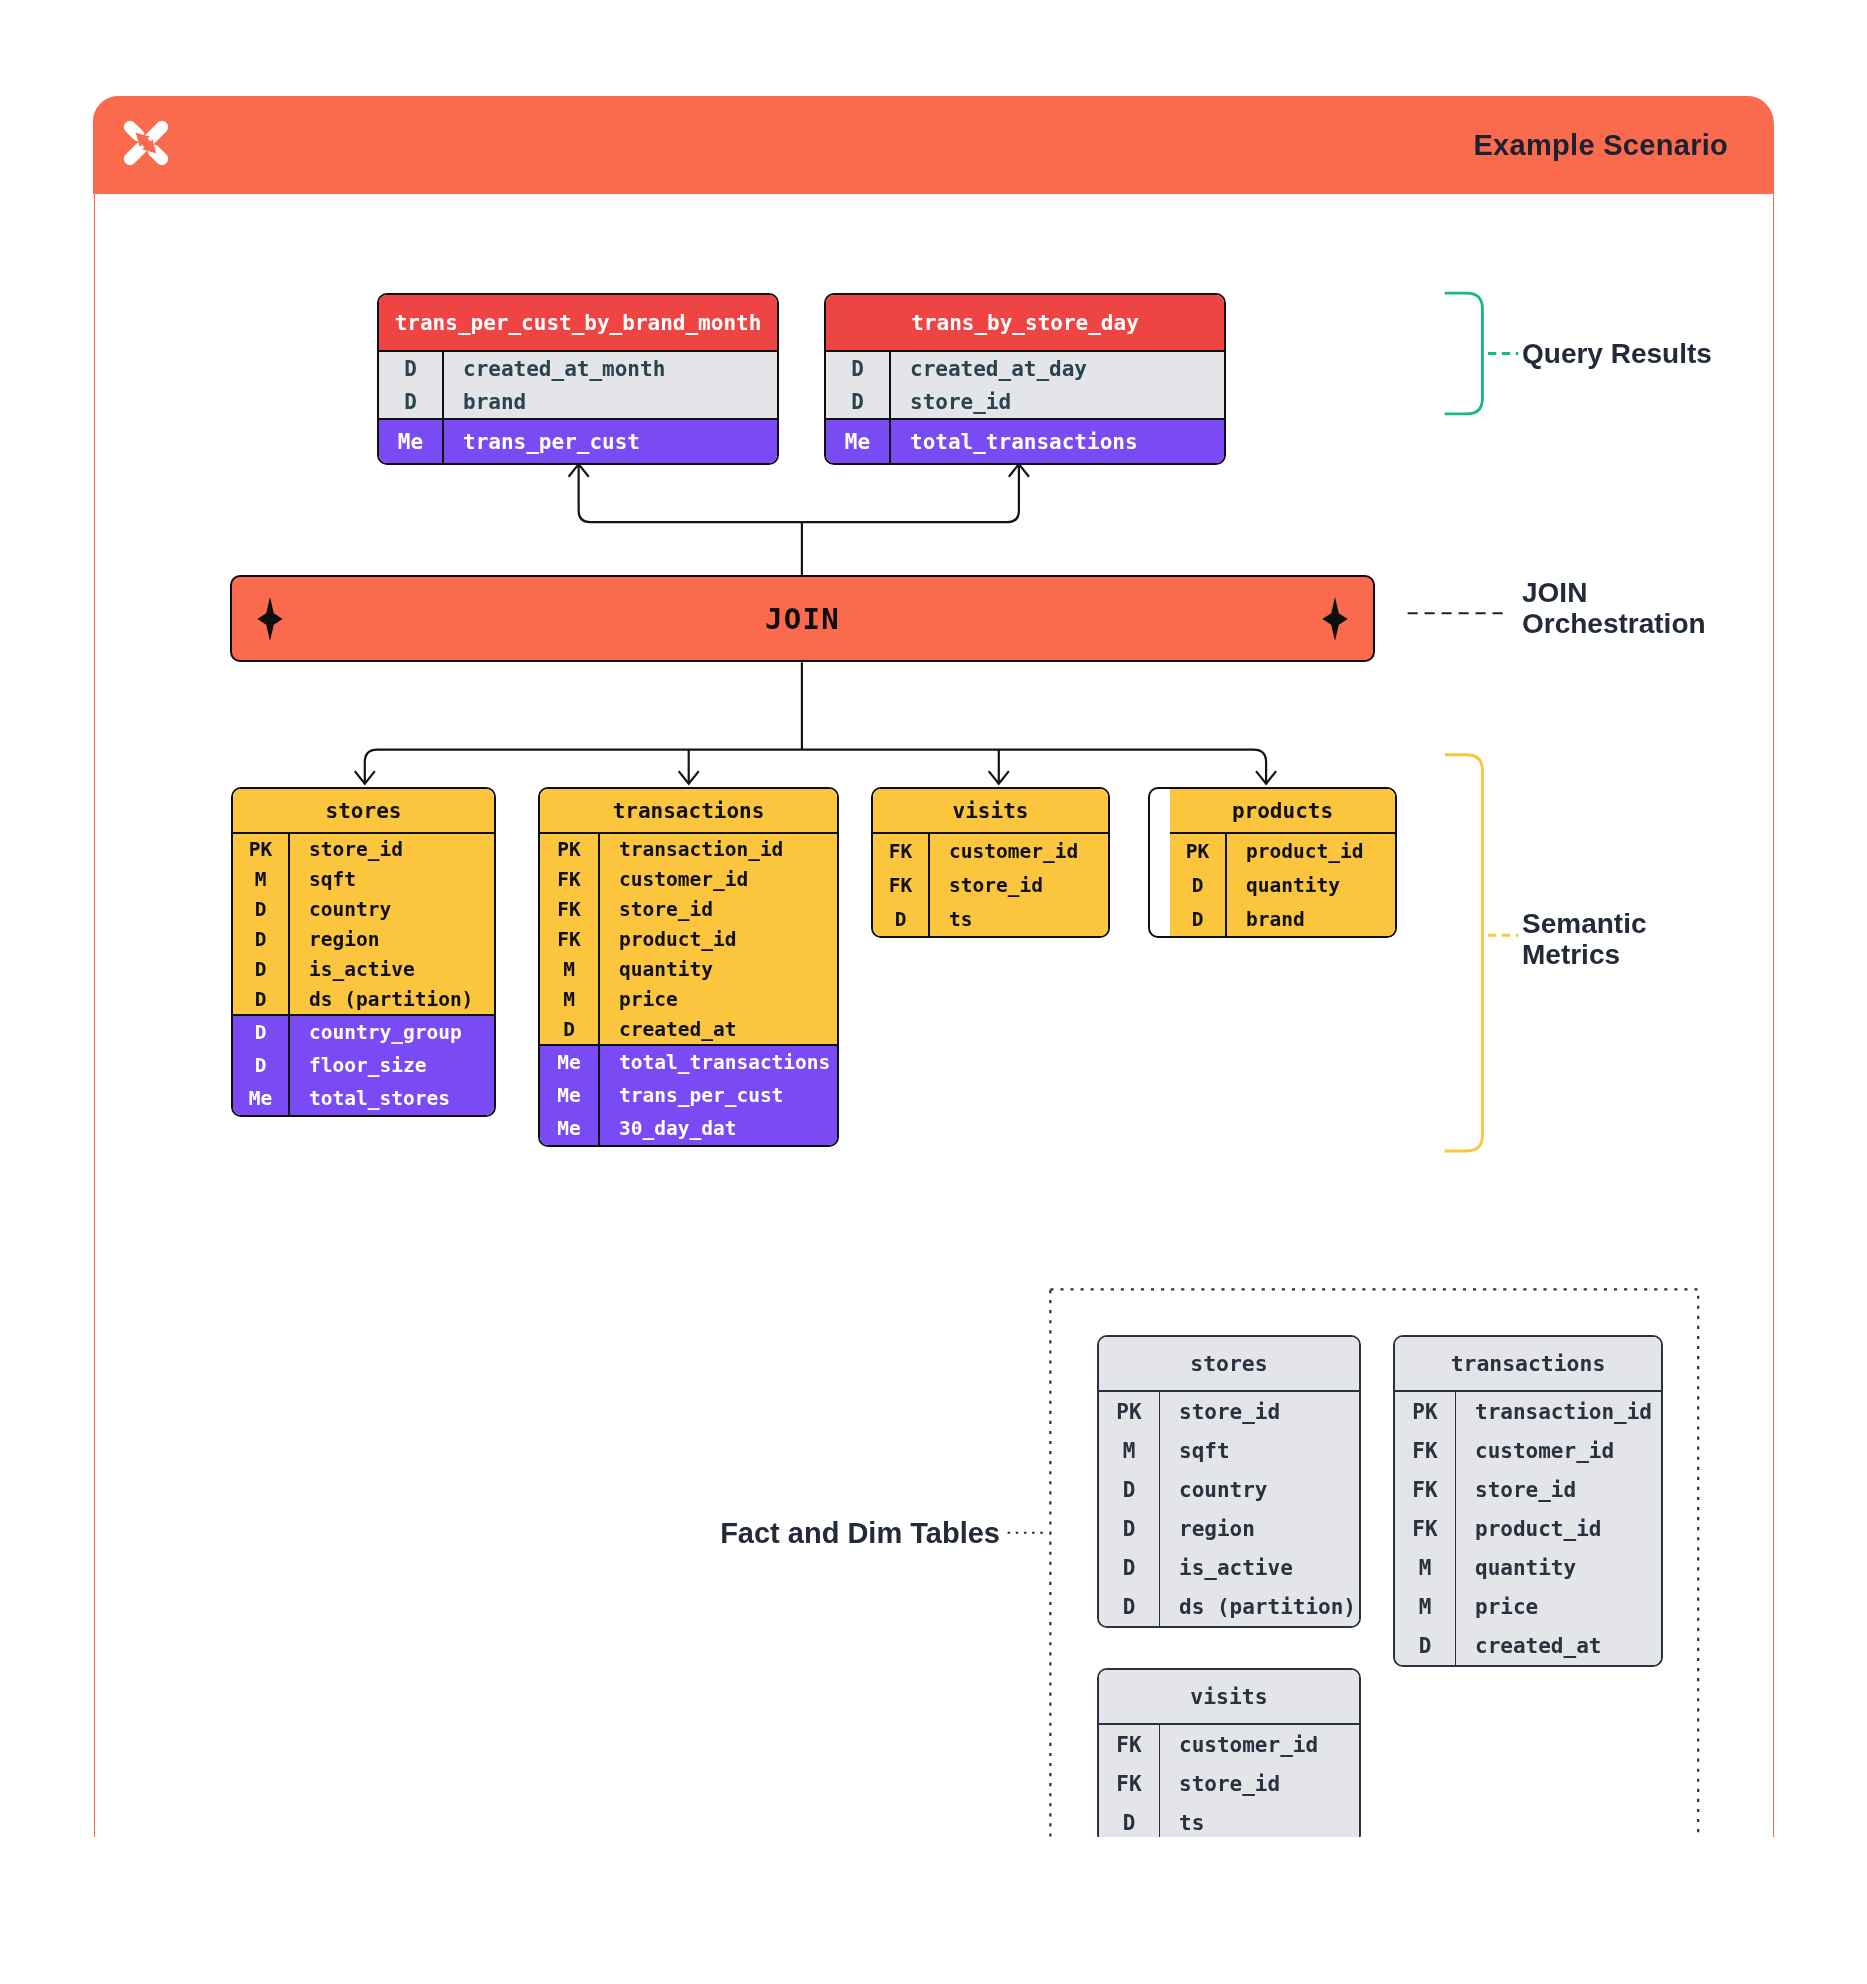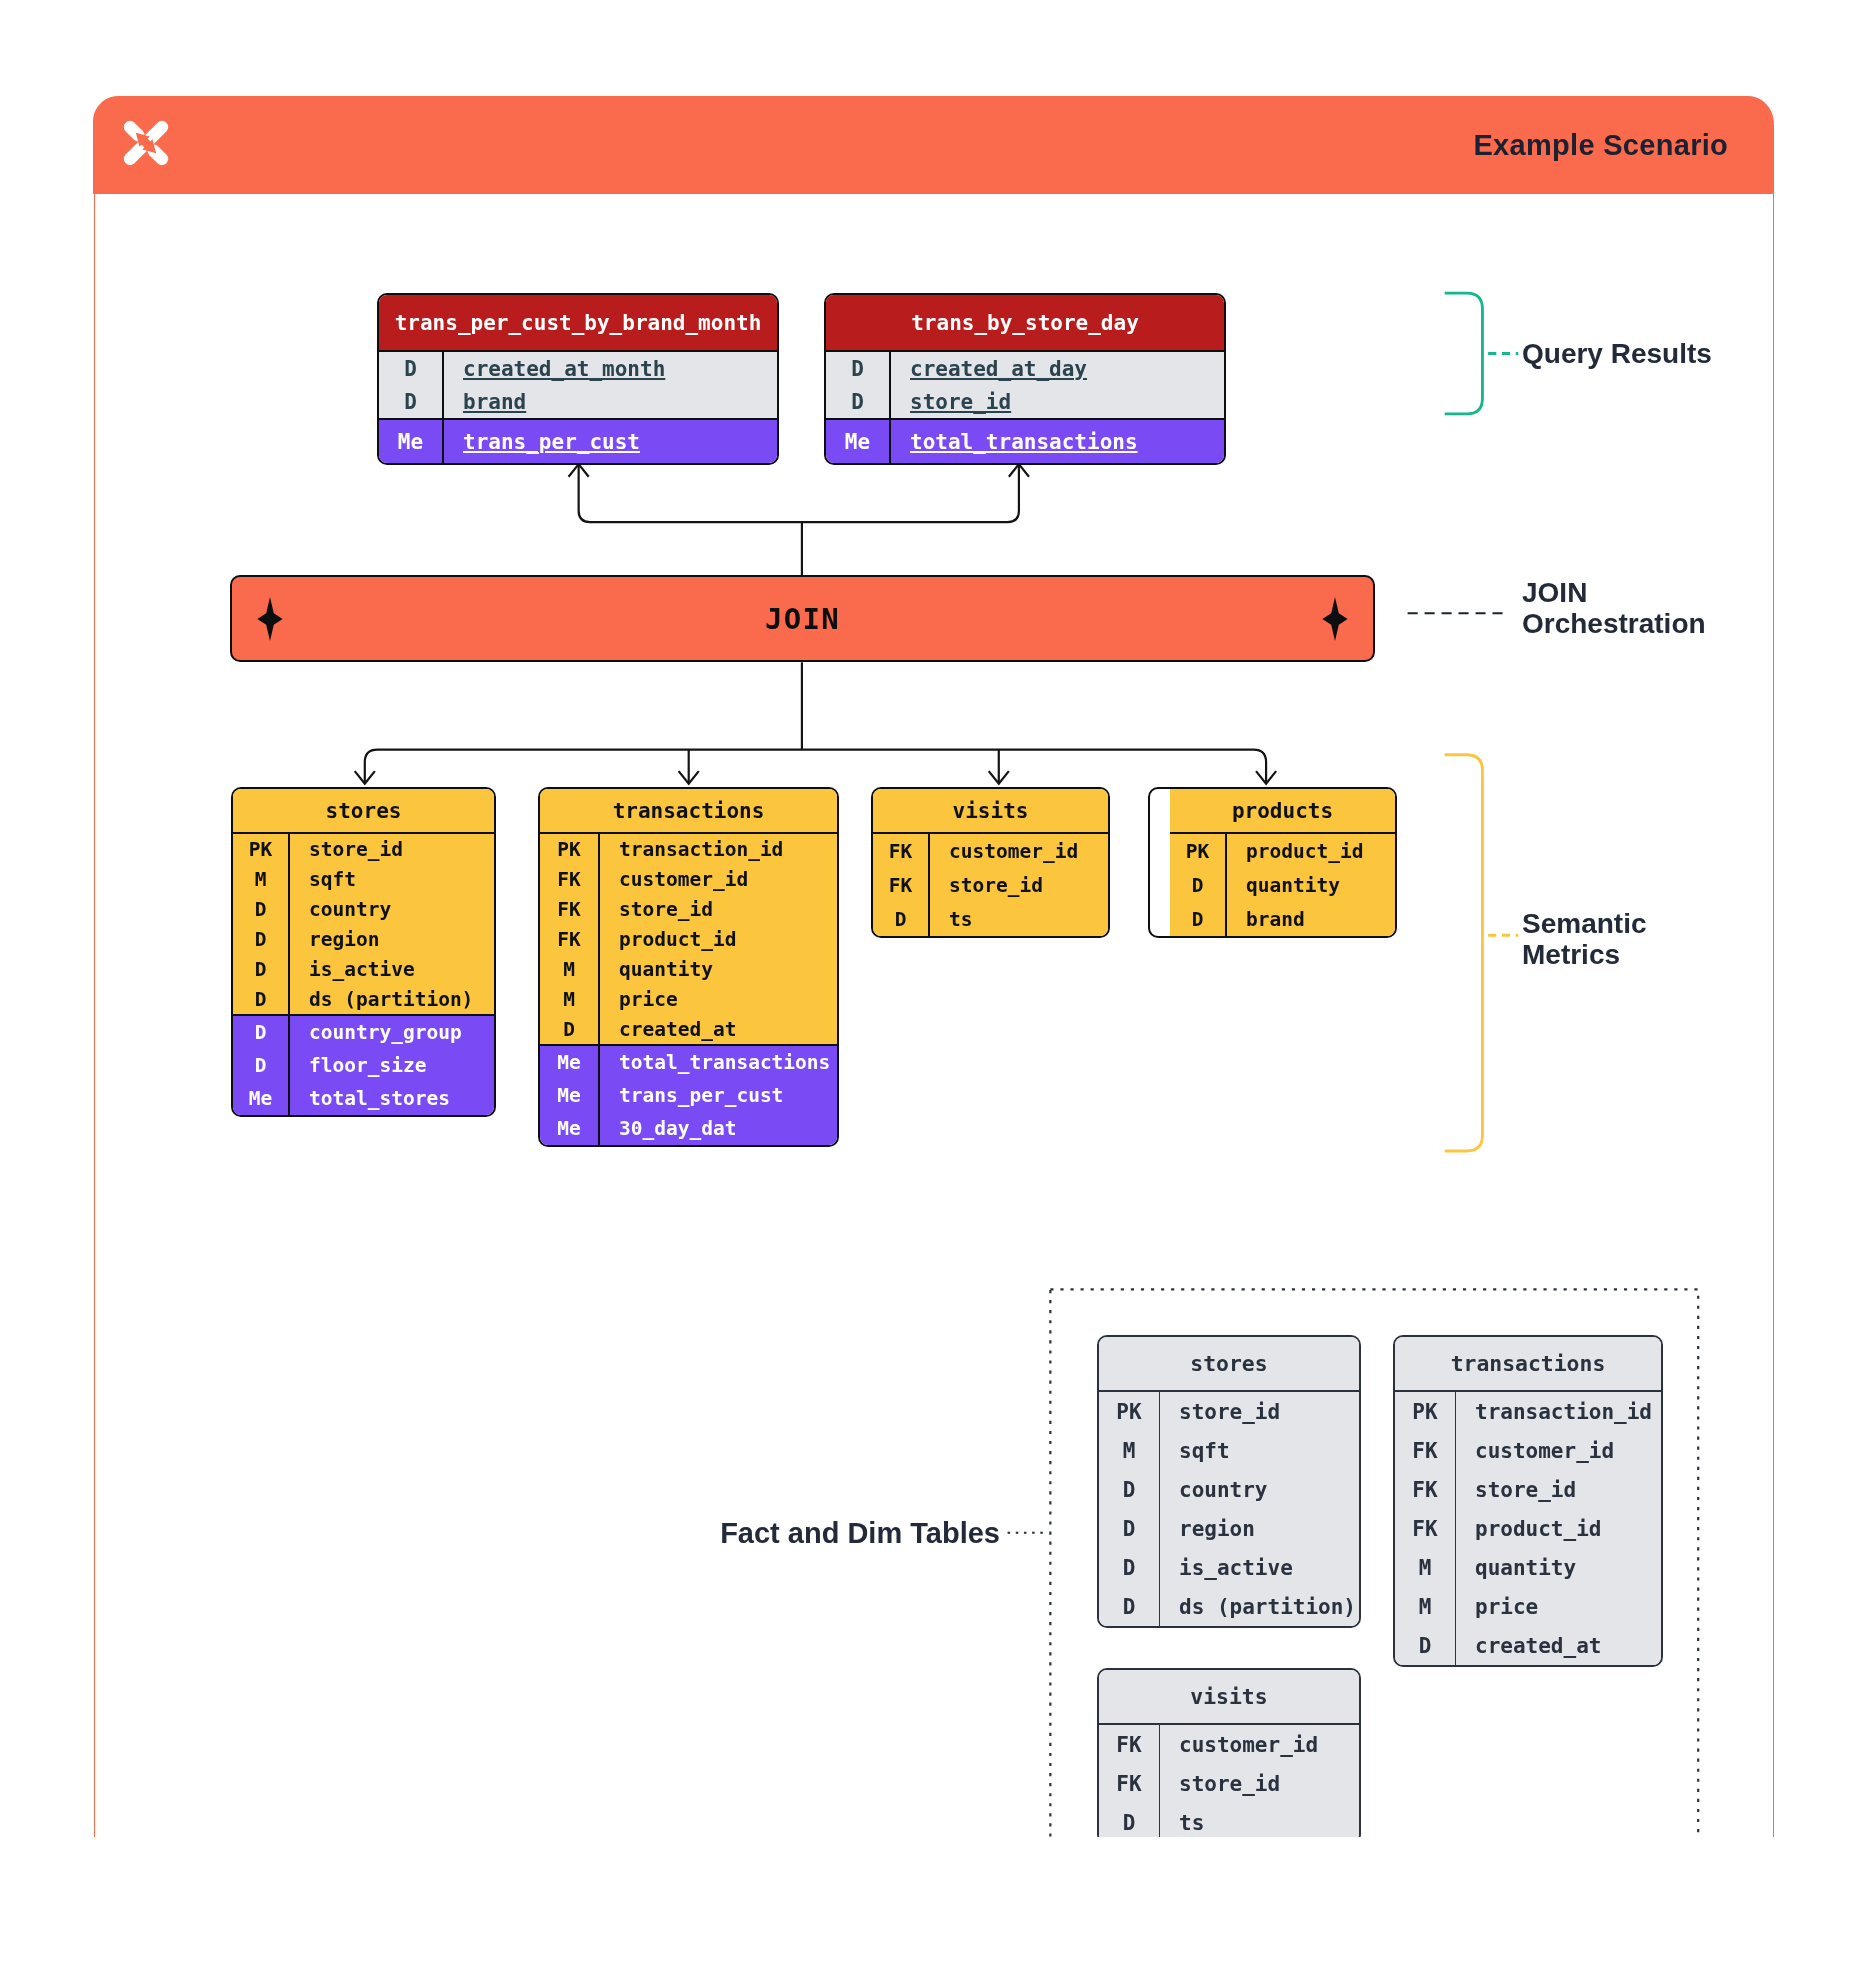--- a/index.html
+++ b/index.html
@@ -25,24 +25,24 @@
   .star.left{left:24px;} .star.right{right:24px;}
   
   .tbl{position:absolute;border:2.2px solid #0D0E10;border-radius:10px;overflow:hidden;z-index:2;
        font-family:"DejaVu Sans Mono",monospace;font-weight:bold;background:#fff;box-sizing:content-box;}
   .tbl .hdr{display:flex;align-items:center;justify-content:center;}
   .tbl .row{display:flex;align-items:stretch;}
   .tbl .key{display:flex;align-items:center;justify-content:center;flex:0 0 auto;}
   .tbl .name{flex:1;display:flex;align-items:center;padding-left:19px;}
   .tbl .sec + .sec{border-top:2.2px solid #0D0E10;}
   
-  .q .hdr{background:#b91c1c;color:#ffffff;font-size:21px;height:55px;border-bottom:2.2px solid #0D0E10;}
+  .q .hdr{background:#ef4444;color:#ffffff;font-size:21px;height:55px;border-bottom:2.2px solid #0D0E10;}
   .q .sec.dims{background:#E3E5E9;color:#2A434E;}
   .q .sec.mets{background:#7A4AF5;color:#ffffff;}
-  .q .name{border-left:2.2px solid #0D0E10;text-decoration:underline;}
+  .q .name{border-left:2.2px solid #0D0E10;}
   .q .row{height:33px;font-size:21px;}
   .q .sec.mets .row{height:43px;}
   
   .s .hdr{background:#FBC63E;color:#101114;font-size:21px;height:43px;border-bottom:2.2px solid #0D0E10;}
   .s .sec.flds{background:#FBC63E;color:#101114;}
   .s .sec.mets{background:#7A4AF5;color:#ffffff;}
   .s .name{border-left:2.2px solid #0D0E10;}
   .s .row{height:30px;font-size:19.5px;}
   .s .sec.mets .row{height:33px;}
   

